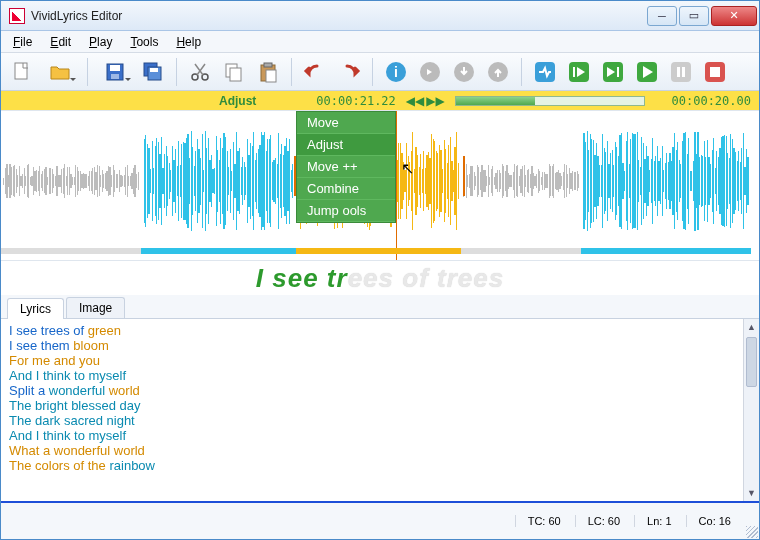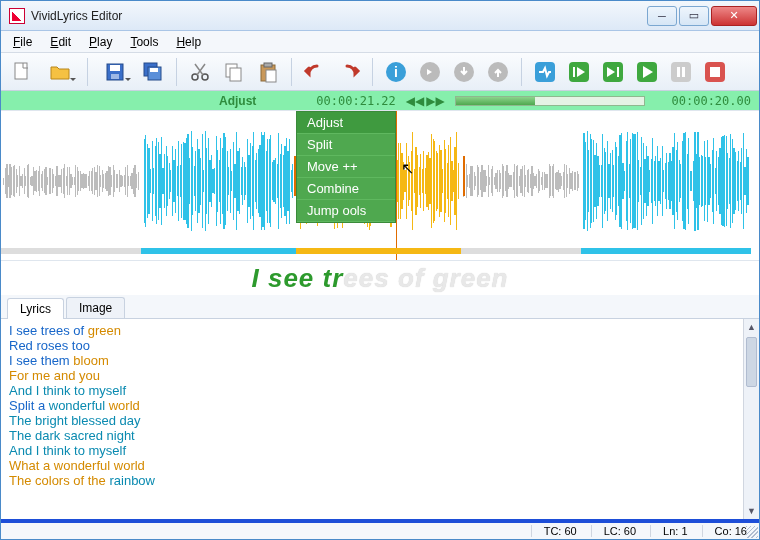--- a/index.html
+++ b/index.html
@@ -1,17 +1,17 @@
 <!DOCTYPE html>
 <html><head>
 <meta charset="utf-8">
 <style>
 * { box-sizing: border-box; margin: 0; padding: 0; font-family: "Segoe UI", Tahoma, sans-serif; }
 html, body { width: 760px; height: 540px; overflow: hidden; }
-.window { width: 760px; height: 540px; border: 1px solid #4a8ac9; background: #86efac; display: flex; flex-direction: column; }
+.window { width: 760px; height: 540px; border: 1px solid #4a8ac9; background: #fde047; display: flex; flex-direction: column; }
 .titlebar { height: 30px; background: linear-gradient(#f3f7fc, #dde9f7); display: flex; align-items: center; padding: 0 2px; border-bottom: 1px solid #a9c5e6; position: relative; }
 .titlebar .app-icon { width: 16px; height: 16px; margin: 0 6px; background: #fff; border: 1px solid #c03; position: relative; }
 .titlebar .app-icon::after { content: ""; position: absolute; inset: 2px; background: linear-gradient(45deg,#e03 50%,transparent 50%); }
 .titlebar .title { font-size: 12px; color: #222; flex: 1; }
 .win-btns { display: flex; gap: 2px; }
 .win-btn { width: 30px; height: 20px; border: 1px solid #7ba7d1; border-radius: 3px; background: linear-gradient(#eef5fc,#d6e6f6); display: flex; align-items: center; justify-content: center; font-size: 11px; color: #334; }
 .win-btn.close { width: 46px; background: linear-gradient(#e88,#c33); border-color: #a22; color: #fff; }
 .menubar { height: 22px; background: #f4f7fb; border-bottom: 1px solid #d5dce6; display: flex; align-items: center; padding: 0 4px; gap: 2px; font-size: 12px; }
 .menubar span { padding: 2px 8px; }
 .menubar span u { text-decoration: underline; }
@@ -52,21 +52,21 @@
 .tab.active { background: #fff; position: relative; top: 1px; }
 .lyrics-pane { flex: 1; overflow: hidden; position: relative; background: #fff; }
 .lyrics-inner { font-family: "Courier New", monospace; font-size: 13px; line-height: 15px; padding: 4px 8px; }
 .lyrics-inner div span.c-blue { color: #1766c9; }
 .lyrics-inner div span.c-amber { color: #d48a00; }
 .lyrics-inner div span.c-cyan { color: #0a8ab0; }
 .vscroll { position: absolute; right: 0; top: 0; bottom: 0; width: 16px; background: #eef2f8; border-left: 1px solid #d0d6e0; }
 .vscroll .thumb { position: absolute; left: 2px; right: 2px; top: 18px; height: 50px; background: #cdd7e4; border: 1px solid #b0bcd0; border-radius: 2px; }
 .vscroll .arr { position: absolute; left: 0; right: 0; height: 16px; display: flex; align-items: center; justify-content: center; font-size: 9px; color: #556; }
 .vscroll .arr.up { top: 0; } .vscroll .arr.dn { bottom: 0; }
-.statusbar { height: 20px; border-top: 4px solid #1d4ed8; background: #f4f7fb; display: flex; align-items: center; justify-content: flex-end; font-size: 11px; gap: 2px; }
+.statusbar { height: 38px; border-top: 2px solid #1d4ed8; background: #f4f7fb; display: flex; align-items: center; justify-content: flex-end; font-size: 11px; gap: 2px; padding-right: 16px; }
 .statusbar span { border-left: 1px solid #d0d6e0; padding: 0 12px; }
 .sb-grip { position: absolute; right: 2px; bottom: 2px; width: 12px; height: 12px; background: repeating-linear-gradient(135deg,#b0bcd0 0 1px,transparent 1px 3px); }
 </style>
 </head>
 <body>
 
 <div class="window">
 
   <div class="titlebar">
     <div class="app-icon"></div>
@@ -711,44 +711,43 @@
     <div class="handle" style="left:462px"></div>
     <div class="cursor-line" style="left:395px"></div>
     <div class="seg-strip" id="strip">
         <div class="strip-seg" style="width: 140px; background: rgb(221, 221, 221);"></div>
         <div class="strip-seg" style="width: 155px; background: rgb(47, 194, 232);"></div>
         <div class="strip-seg" style="width: 165px; background: rgb(245, 184, 20);"></div>
         <div class="strip-seg" style="width: 120px; background: rgb(221, 221, 221);"></div>
         <div class="strip-seg" style="width: 170px; background: rgb(47, 194, 232);"></div>
       </div>
     <div class="ctx-menu" id="ctx">
+        <div>Move</div>
         <div class="sel">Adjust</div>
-        <div>Split</div>
         <div>Move ++</div>
         <div>Combine</div>
         <div>Jump ools</div>
       </div>
     <div class="cursor-arrow">↖</div>
   </div>
 
   <div class="preview">
     <div class="preview-text">
-      <span class="sung">I see tr</span><span class="unsung">ees of green</span>
+      <span class="sung">I see tr</span><span class="unsung">ees of trees</span>
     </div>
   </div>
 
   <div class="tabs">
     <div class="tab active">Lyrics</div>
     <div class="tab">Image</div>
   </div>
 
   <div class="lyrics-pane">
     <div class="lyrics-inner" id="lyrics">
         <div><span class="c-blue">I see trees of </span><span class="c-amber">green</span></div>
-        <div><span class="c-blue">Red roses too</span></div>
         <div><span class="c-blue">I see them </span><span class="c-amber">bloom</span></div>
         <div><span class="c-amber">For me and you</span></div>
         <div><span class="c-cyan">And I think to myself</span></div>
         <div><span class="c-blue">Split a </span><span class="c-cyan">wonderful </span><span class="c-amber">world</span></div>
         <div><span class="c-cyan">The bright blessed day</span></div>
         <div><span class="c-cyan">The dark sacred night</span></div>
         <div><span class="c-cyan">And I think to myself</span></div>
         <div><span class="c-amber">What a wonderful world</span></div>
         <div><span class="c-amber">The colors of the </span><span class="c-cyan">rainbow</span></div>
       </div>

